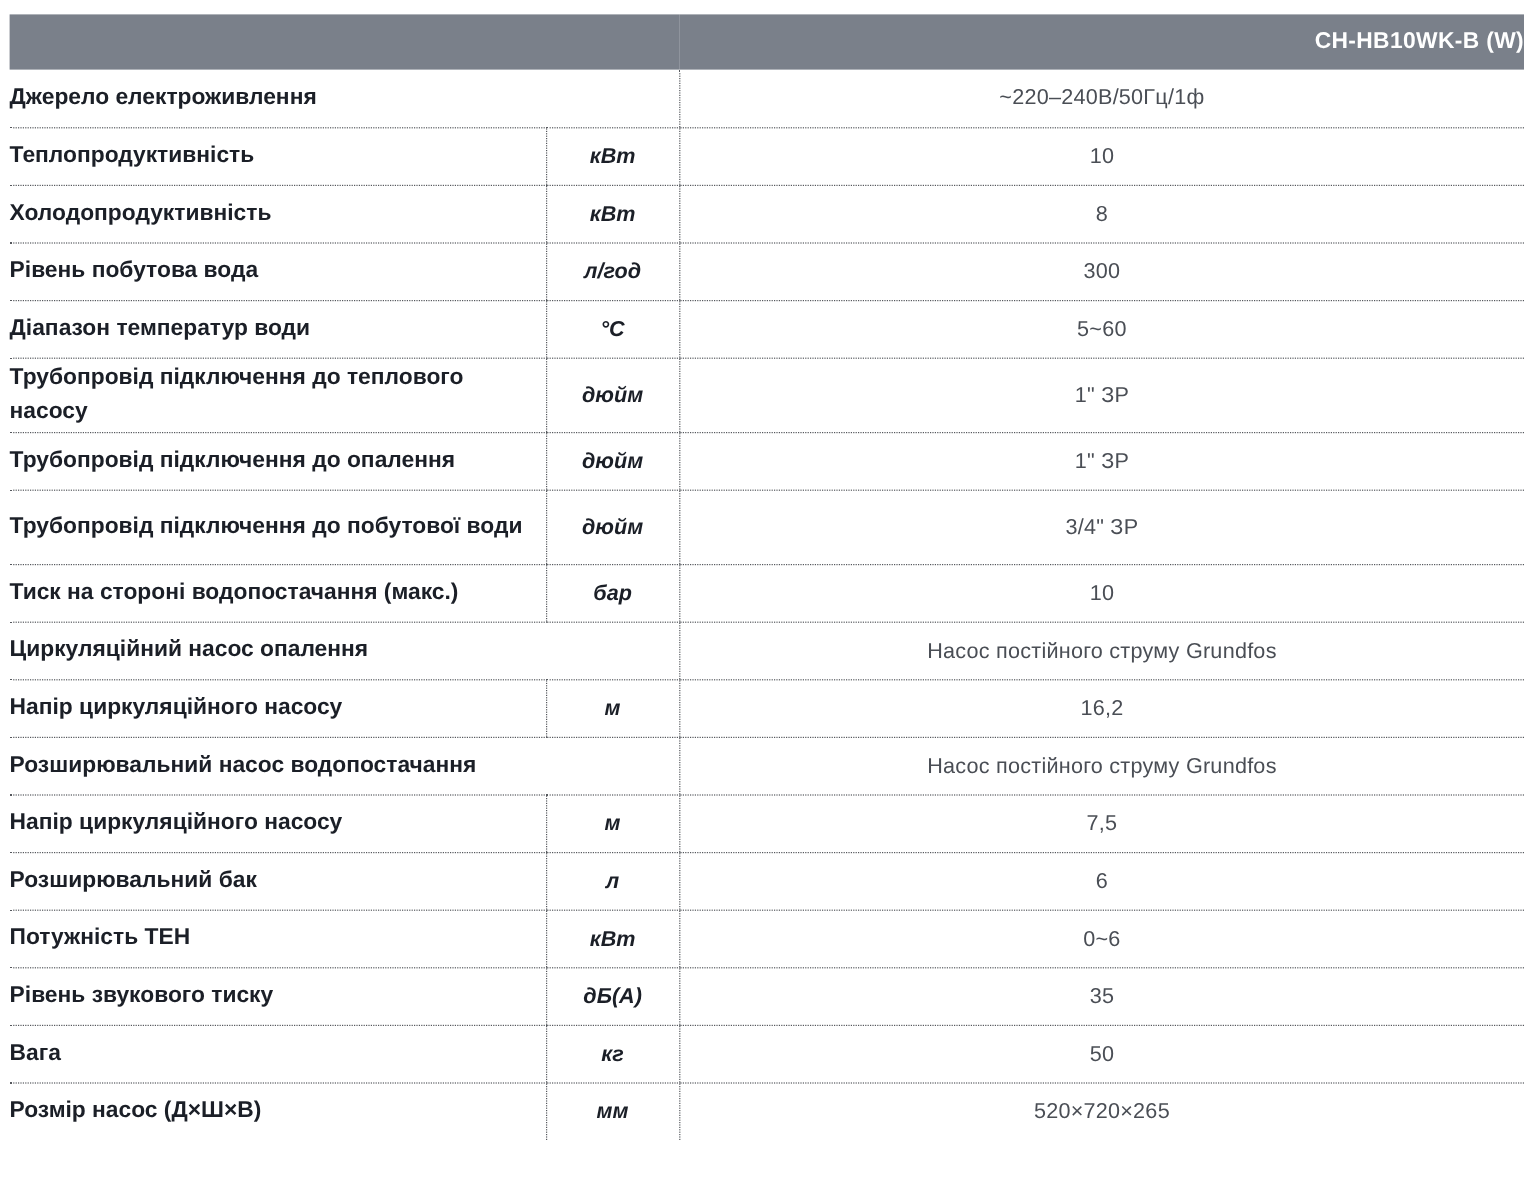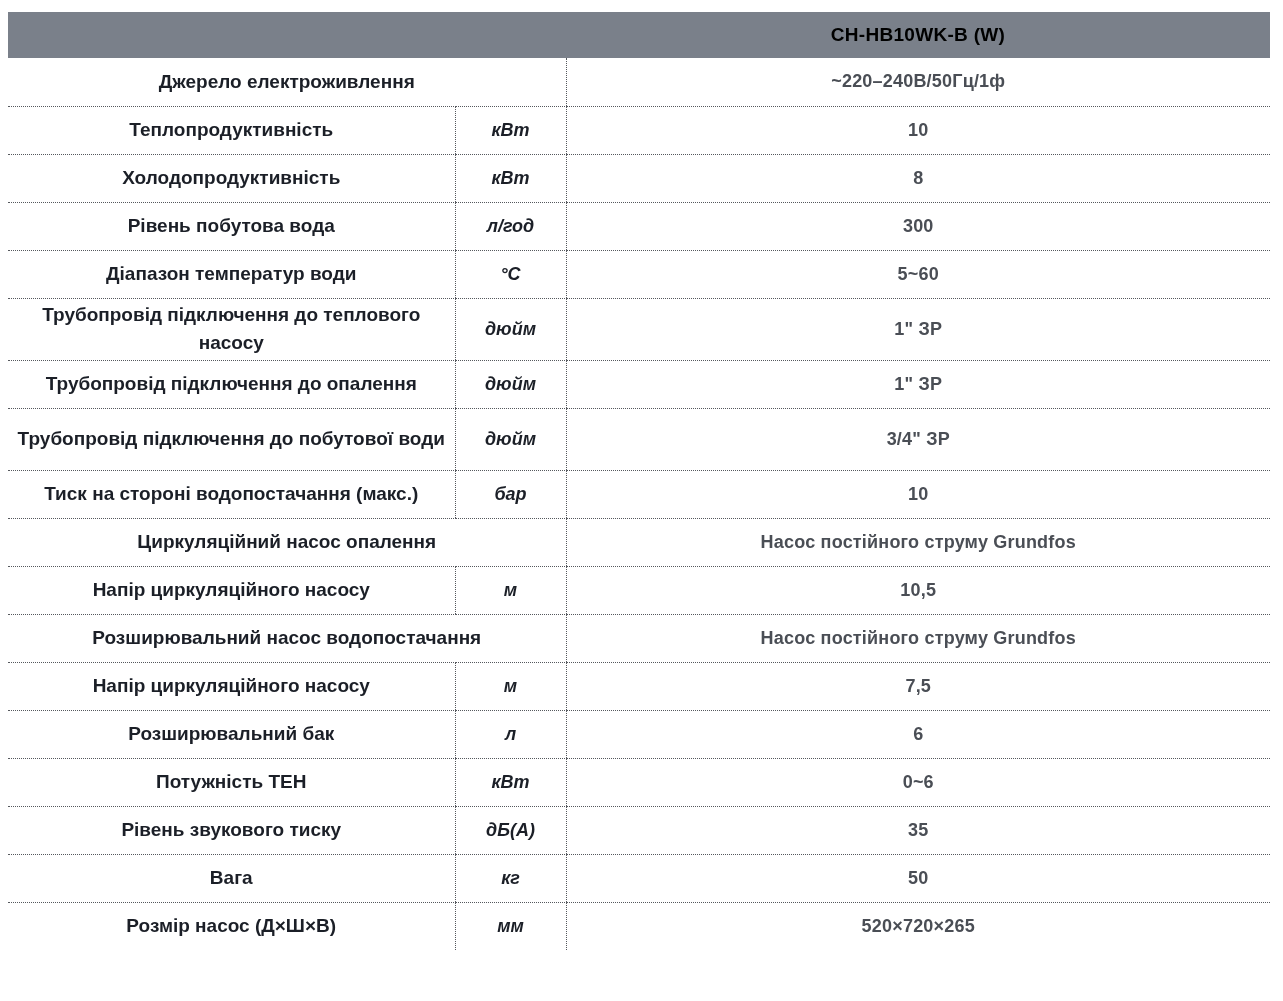--- a/index.html
+++ b/index.html
@@ -28,39 +28,38 @@
   col.c-unit  { width: 111px; }
   col.c-value { width: 704px; }
 
   tr.header-row td {
     background: #7a808a;
     height: 46px;
     border: none;
     padding: 0;
   }
   tr.header-row td.model {
-    color: #000000;
+    color: #ffffff;
     font-weight: 700;
     font-size: 19px;
-    text-align: center;
+    text-align: right;
     letter-spacing: 0.3px;
   }
 
   tr.data-row {
     height: 48px;
   }
   tr.data-row.tall {
     height: 62px;
     margin-top: 48px;
   }
   tr.data-row td {
     border-bottom: 1px dotted #55585d;
     vertical-align: middle;
     padding: 0;
-    text-align: center;
   }
   tr.data-row.last td {
     border-bottom: none;
   }
   td.name {
     color: #1b1f27;
     font-weight: 700;
     font-size: 19px;
     text-align: left;
     padding: 4px 20px 4px 8px;
@@ -69,21 +68,21 @@
   td.unit {
     color: #1b1f27;
     font-weight: 700;
     font-size: 18px;
     text-align: center;
     border-left: 1px dotted #55585d;
     font-style: italic;
   }
   td.value {
     color: #4a4e55;
-    font-weight: 700;
+    font-weight: 400;
     font-size: 18px;
     text-align: center;
     border-left: 1px dotted #55585d;
     letter-spacing: 0.2px;
   }
 </style>
 </head>
 <body>
 
 <div class="page">
@@ -155,21 +154,21 @@
     </tr>
 
     <tr class="data-row">
       <td class="name" colspan="2">Циркуляційний насос опалення</td>
       <td class="value">Насос постійного струму Grundfos</td>
     </tr>
 
     <tr class="data-row">
       <td class="name">Напір циркуляційного насосу</td>
       <td class="unit">м</td>
-      <td class="value">10,5</td>
+      <td class="value">16,2</td>
     </tr>
 
     <tr class="data-row">
       <td class="name" colspan="2">Розширювальний насос водопостачання</td>
       <td class="value">Насос постійного струму Grundfos</td>
     </tr>
 
     <tr class="data-row">
       <td class="name">Напір циркуляційного насосу</td>
       <td class="unit">м</td>

